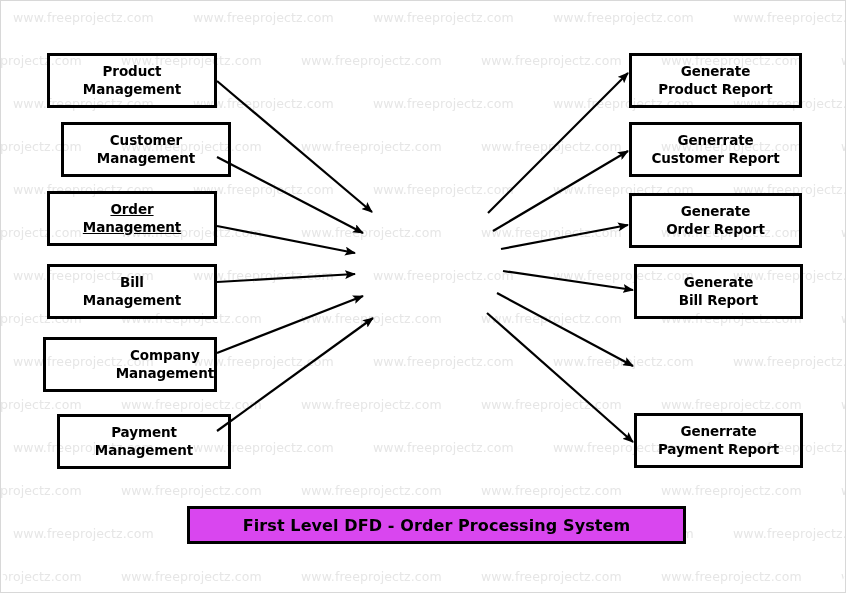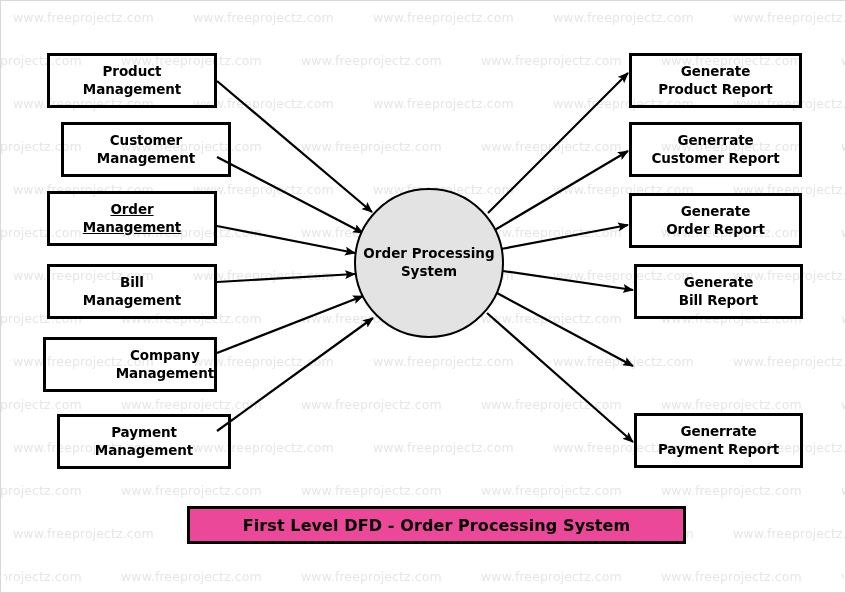--- a/index.html
+++ b/index.html
@@ -95,21 +95,21 @@
     font-weight: bold;
     color: #000000;
     line-height: 1.3;
     white-space: pre-line;
   }
 
   .title-box {
     position: absolute;
     box-sizing: border-box;
     border: 3px solid #000000;
-    background: #ec4899;
+    background: #d946ef;
     display: flex;
     align-items: center;
     justify-content: center;
     z-index: 4;
   }
   .title-box .title-text {
     font-size: 16px;
     font-weight: bold;
     color: #000000;
     letter-spacing: 0.1px;
@@ -244,24 +244,20 @@
     </div>
     <div class="node" id="node-company-management" style="left: 42px; top: 336px; width: 174px; height: 55px; justify-content: flex-end;">
       <span class="node-label">Company
 Management</span>
     </div>
     <div class="node" id="node-payment-management" style="left: 56px; top: 413px; width: 174px; height: 55px;">
       <span class="node-label">Payment
 Management</span>
     </div>
 
-    <div class="process" id="node-process" style="left: 353px; top: 187px; width: 150px; height: 150px; background: rgb(227, 227, 227); border-color: rgb(0, 0, 0);">
-      <span class="node-label">Order Processing
-System</span>
-    </div>
 
     <div class="node" id="node-generate-product-report" style="left: 628px; top: 52px; width: 173px; height: 55px;">
       <span class="node-label">Generate
 Product Report</span>
     </div>
     <div class="node" id="node-generate-customer-report" style="left: 628px; top: 121px; width: 173px; height: 55px;">
       <span class="node-label">Generrate
 Customer Report</span>
     </div>
     <div class="node" id="node-generate-order-report" style="left: 628px; top: 192px; width: 173px; height: 55px;">

